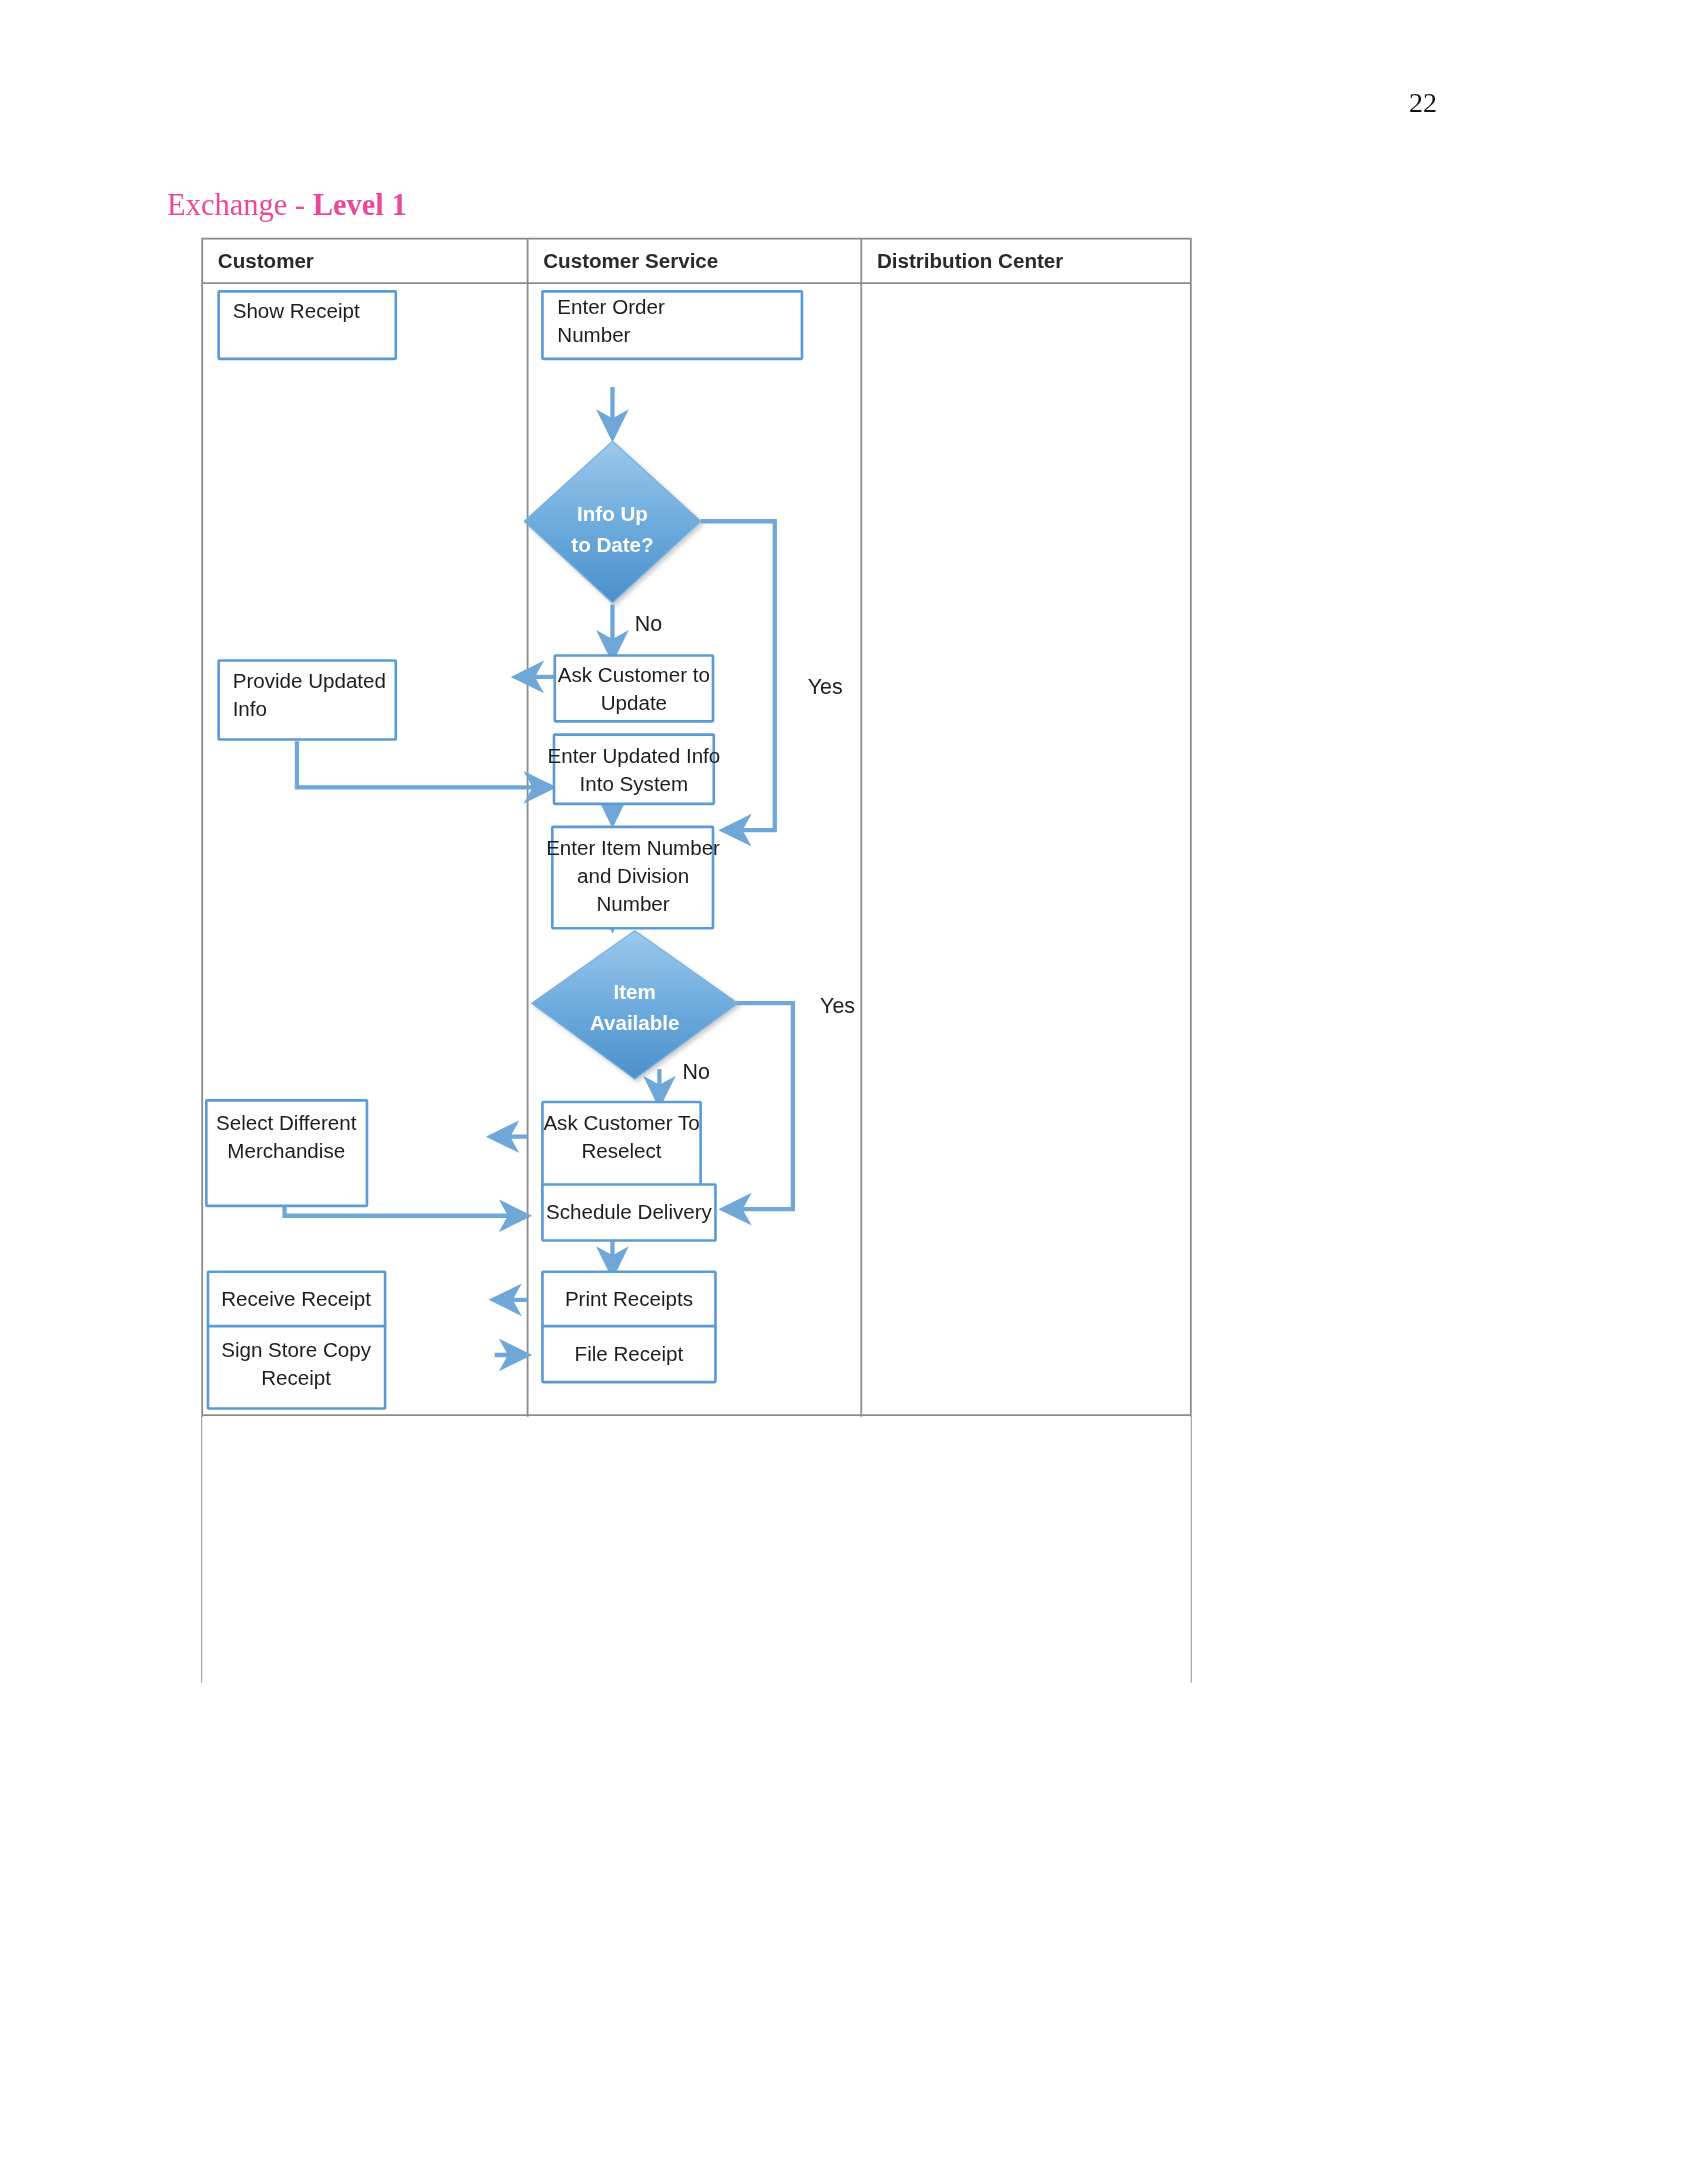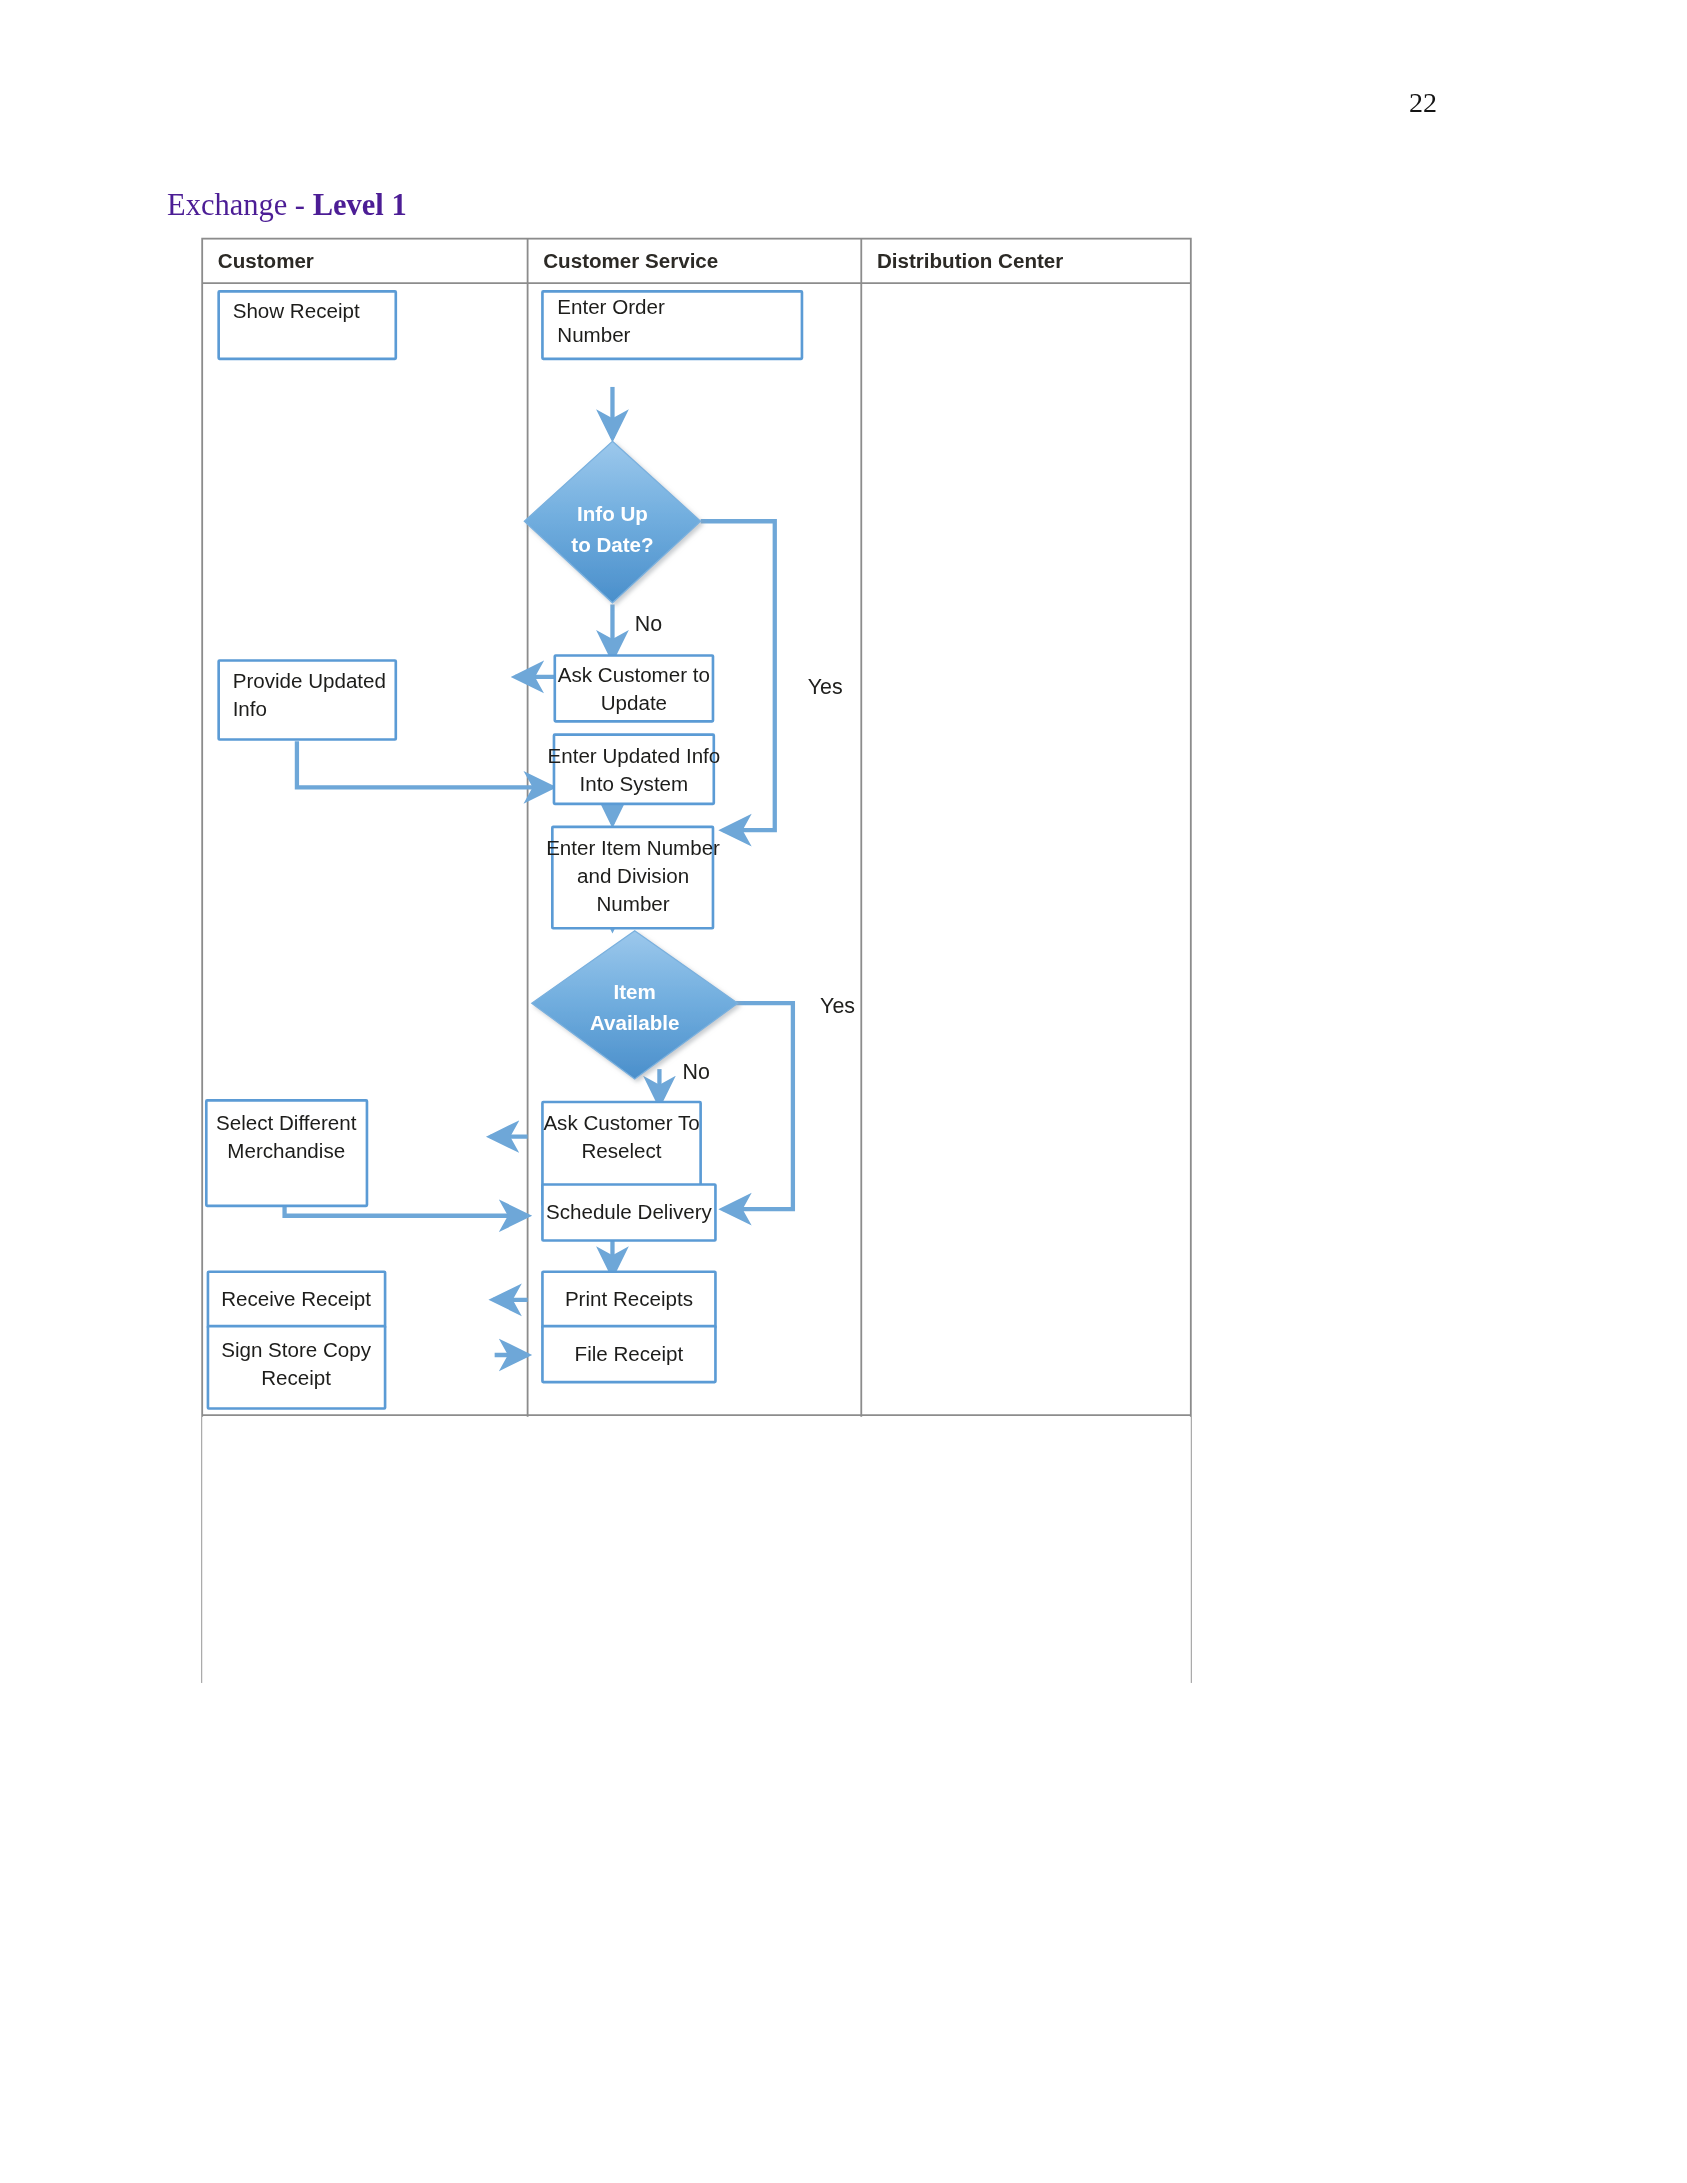--- a/index.html
+++ b/index.html
@@ -29,21 +29,21 @@
     text-align: left;
     font-size: 28px;
     color: #141414;
     font-family: "Liberation Serif", "DejaVu Serif", serif;
   }
   #doc-title {
     position: absolute;
     left: 167px;
     top: 188px;
     font-size: 30.5px;
-    color: #4c1d95;
+    color: #ec4899;
     white-space: nowrap;
     font-family: "Liberation Serif", "DejaVu Serif", serif;
     text-align: center;
   }
   #doc-title .t-regular { font-weight: 400; }
   #doc-title .t-bold { font-weight: 700; }
   #diagram-wrap {
     position: absolute;
     left: 198px;
     top: 237px;

